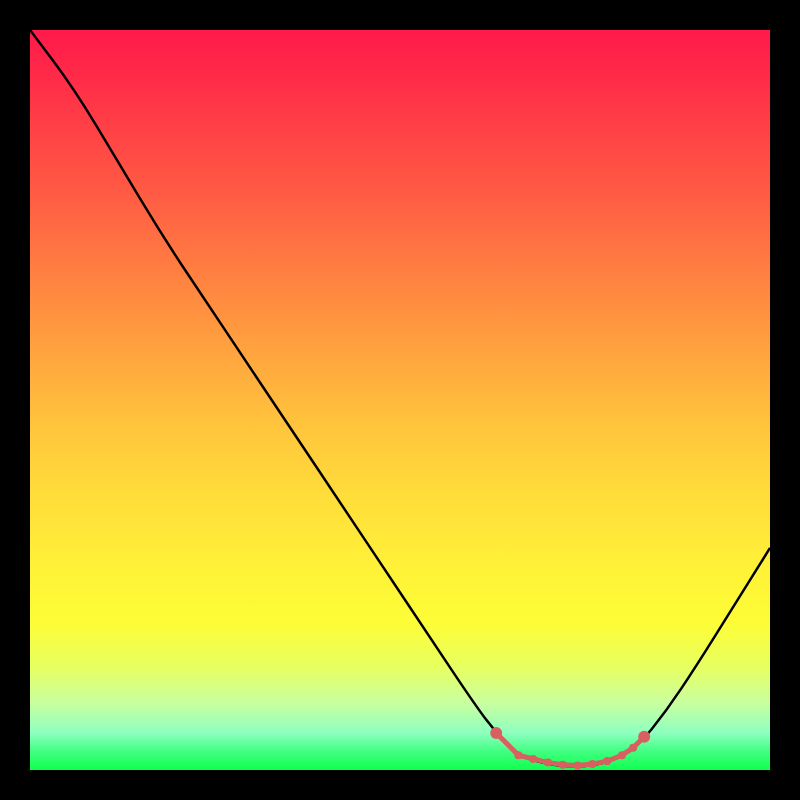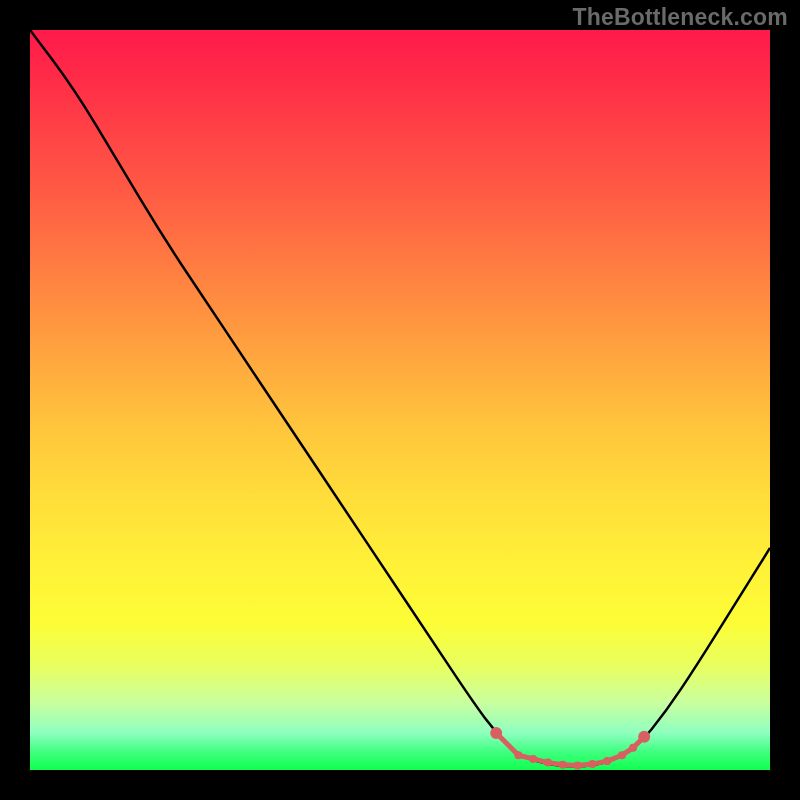--- a/index.html
+++ b/index.html
@@ -53,21 +53,20 @@
     font-size: 23px;
     font-weight: bold;
     color: #6a6a6a;
     letter-spacing: 0.2px;
   }
 </style>
 </head>
 <body>
 
 <div class="chart-container">
-  <div class="watermark">TheBottleneck.com</div>
   <div class="plot-area">
     <div class="gradient-bg"></div>
     <svg class="curve" viewBox="0 0 740 740" preserveAspectRatio="none">
       <path id="curve-path" fill="none" stroke="#000" stroke-width="2.5" d="M 0 0 Q 0 0 22.2 29.599999999999966 Q 44.4 59.19999999999993 66.6 96.19999999999999 Q 88.8 133.20000000000005 111 170.20000000000005 Q 133.2 207.20000000000005 155.39999999999998 240.50000000000003 Q 177.6 273.8 199.8 307.1 Q 222 340.4 244.2 373.7 Q 266.4 407 288.6 440.3 Q 310.8 473.6 333 506.90000000000003 Q 355.2 540.2 377.4 573.5 Q 399.6 606.8 421.8 640.0999999999999 Q 444 673.4 455.1 688.2 Q 466.2 703 477.3 714.1 Q 488.40000000000003 725.2 499.5 728.9000000000001 Q 510.59999999999997 732.6 521.6999999999999 734.45 Q 532.8 736.3 543.9 736.3 Q 555 736.3 566.1 734.45 Q 577.2 732.6 592 725.2 Q 606.8 717.8 621.5999999999999 699.3 Q 636.4 680.8 651.2 658.5999999999999 Q 666 636.4 684.5 606.8 Q 703 577.2 721.5 547.6 L 740 518"></path>
       <g id="markers">
           <line x1="603.0999999999999" y1="717.8" x2="614.1999999999999" y2="706.7" stroke="#d86060" stroke-width="5" stroke-linecap="round"></line>
           <line x1="592" y1="725.2" x2="603.0999999999999" y2="717.8" stroke="#d86060" stroke-width="5" stroke-linecap="round"></line>
           <line x1="577.2" y1="731.12" x2="592" y2="725.2" stroke="#d86060" stroke-width="5" stroke-linecap="round"></line>
           <line x1="562.4" y1="734.08" x2="577.2" y2="731.12" stroke="#d86060" stroke-width="5" stroke-linecap="round"></line>
           <line x1="547.6" y1="735.56" x2="562.4" y2="734.08" stroke="#d86060" stroke-width="5" stroke-linecap="round"></line>

